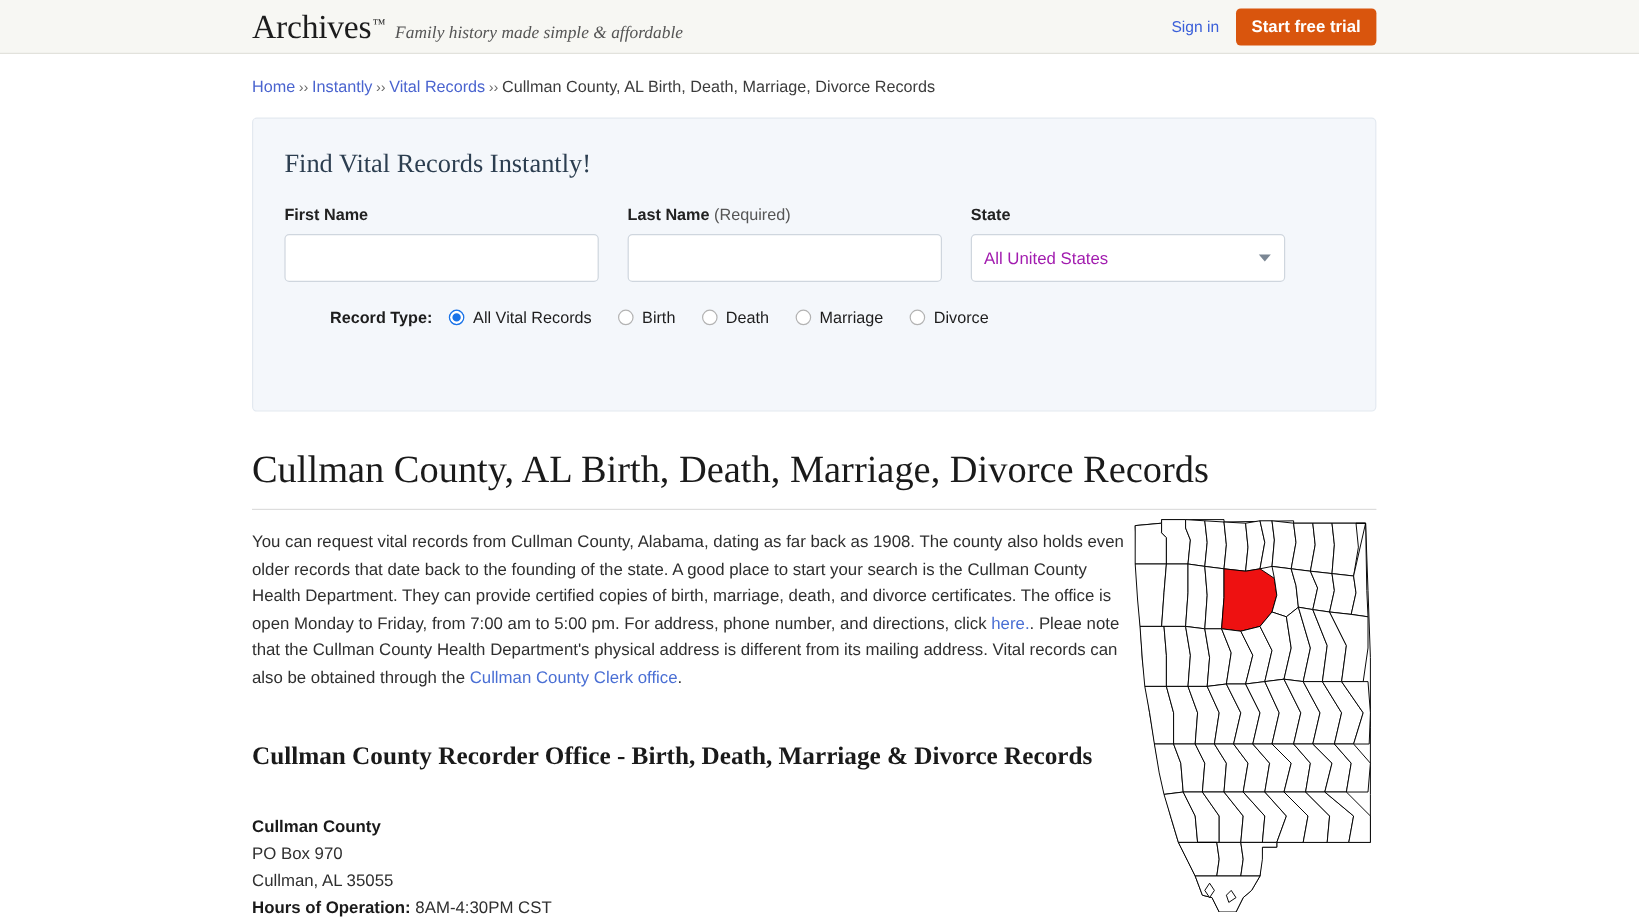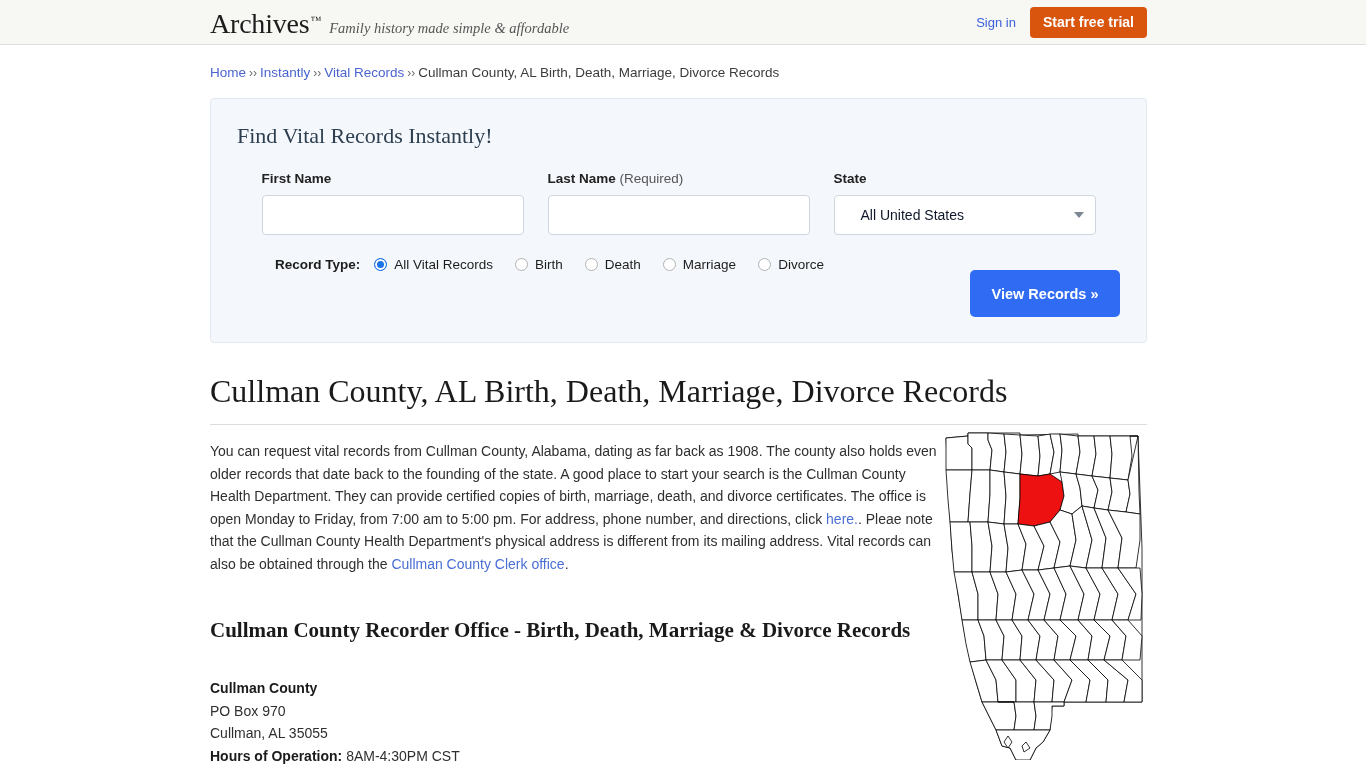--- a/index.html
+++ b/index.html
@@ -125,21 +125,20 @@
   .panel-title {
     font-family: "Liberation Serif", "DejaVu Serif", serif;
     font-size: 22px;
     color: #2c3e50;
     margin: 0 0 22px 0;
     font-weight: normal;
   }
   .fields-row {
     display: flex;
     gap: 24px;
-    justify-content: center;
   }
   .field { width: 262px; }
   .field.state { width: 262px; }
   .field-label {
     font-size: 13.5px;
     color: #222222;
     font-weight: bold;
     margin-bottom: 9px;
     display: block;
   }
@@ -159,23 +158,23 @@
     color: #222;
     outline: none;
   }
   .select-wrap { position: relative; width: 100%; }
   .select-input {
     width: 100%;
     height: 40px;
     border: 1px solid #cfd6de;
     border-radius: 4px;
     background: #ffffff;
-    padding: 0 30px 0 26px;
+    padding: 0 30px 0 10px;
     font-size: 14px;
-    color: #0f172a;
+    color: #a21caf;
     line-height: 38px;
     cursor: pointer;
     white-space: nowrap;
     overflow: hidden;
   }
   .select-caret {
     position: absolute;
     right: 12px;
     top: 17px;
     width: 0; height: 0;
@@ -359,21 +358,20 @@
         <label class="radio-item">
           <span class="radio-dot"></span>
           <span class="radio-label">Marriage</span>
         </label>
         <label class="radio-item">
           <span class="radio-dot"></span>
           <span class="radio-label">Divorce</span>
         </label>
       </div>
 
-      <button class="view-btn">View Records »</button>
     </div>
 
     <h1 class="page-title">Cullman County, AL Birth, Death, Marriage, Divorce Records</h1>
 
     <div class="article-body">
 
       <p class="prose"><span>You can request vital records from Cullman County, Alabama, dating as far back as 1908. The county also holds even older records that date back to the founding of the state. A good place to start your search is the Cullman County Health Department. They can provide certified copies of birth, marriage, death, and divorce certificates. The office is open Monday to Friday, from 7:00 am to 5:00 pm. For address, phone number, and directions, click </span><a>here.</a><span>. Pleae note that the Cullman County Health Department's physical address is different from its mailing address. Vital records can also be obtained through the </span><a>Cullman County Clerk office</a><span>.</span></p>
 
       <h2 class="sub-heading">Cullman County Recorder Office - Birth, Death, Marriage &amp; Divorce Records</h2>
 

